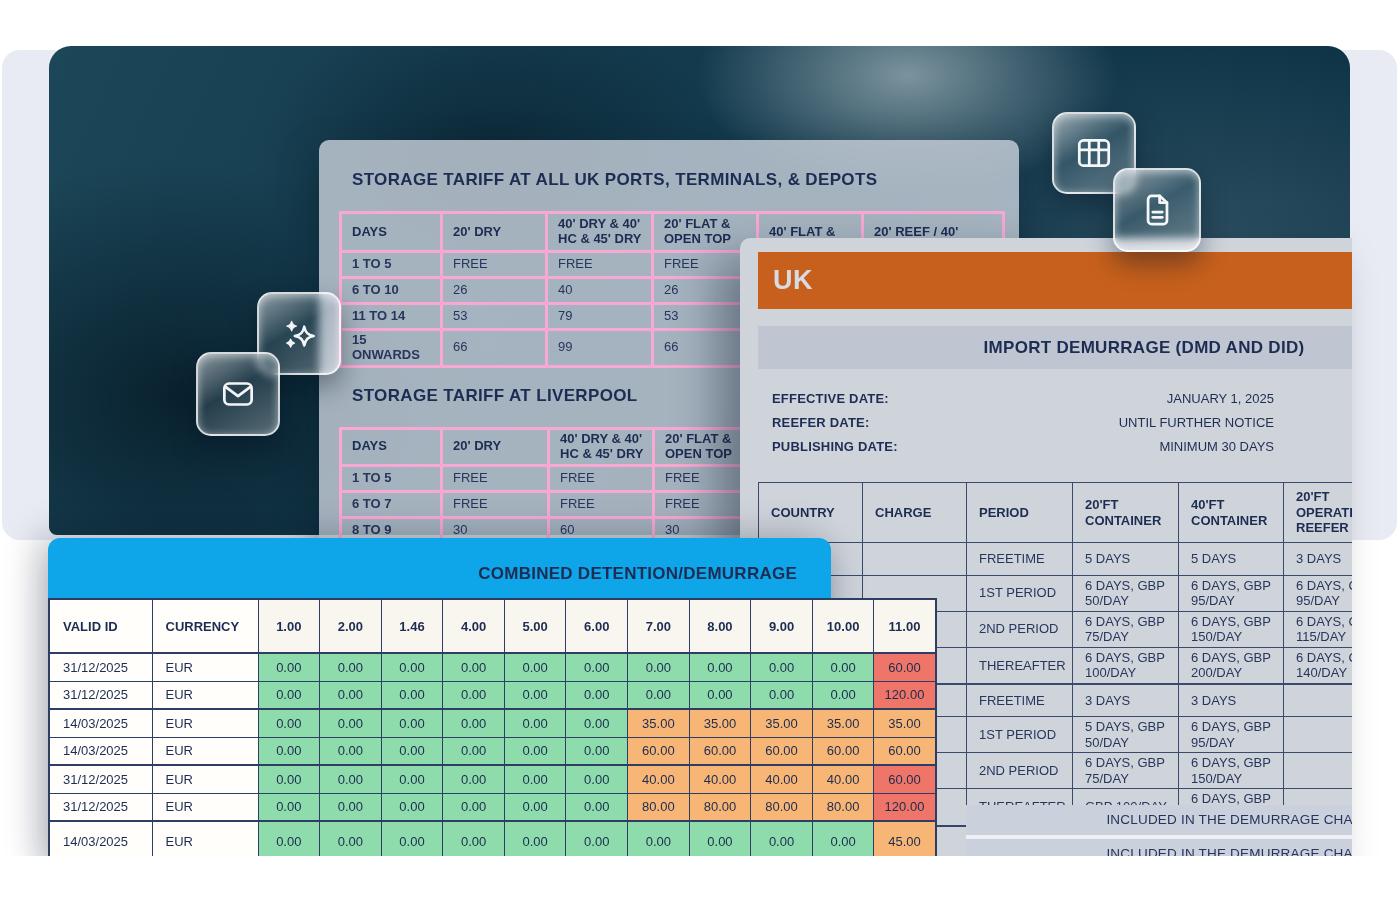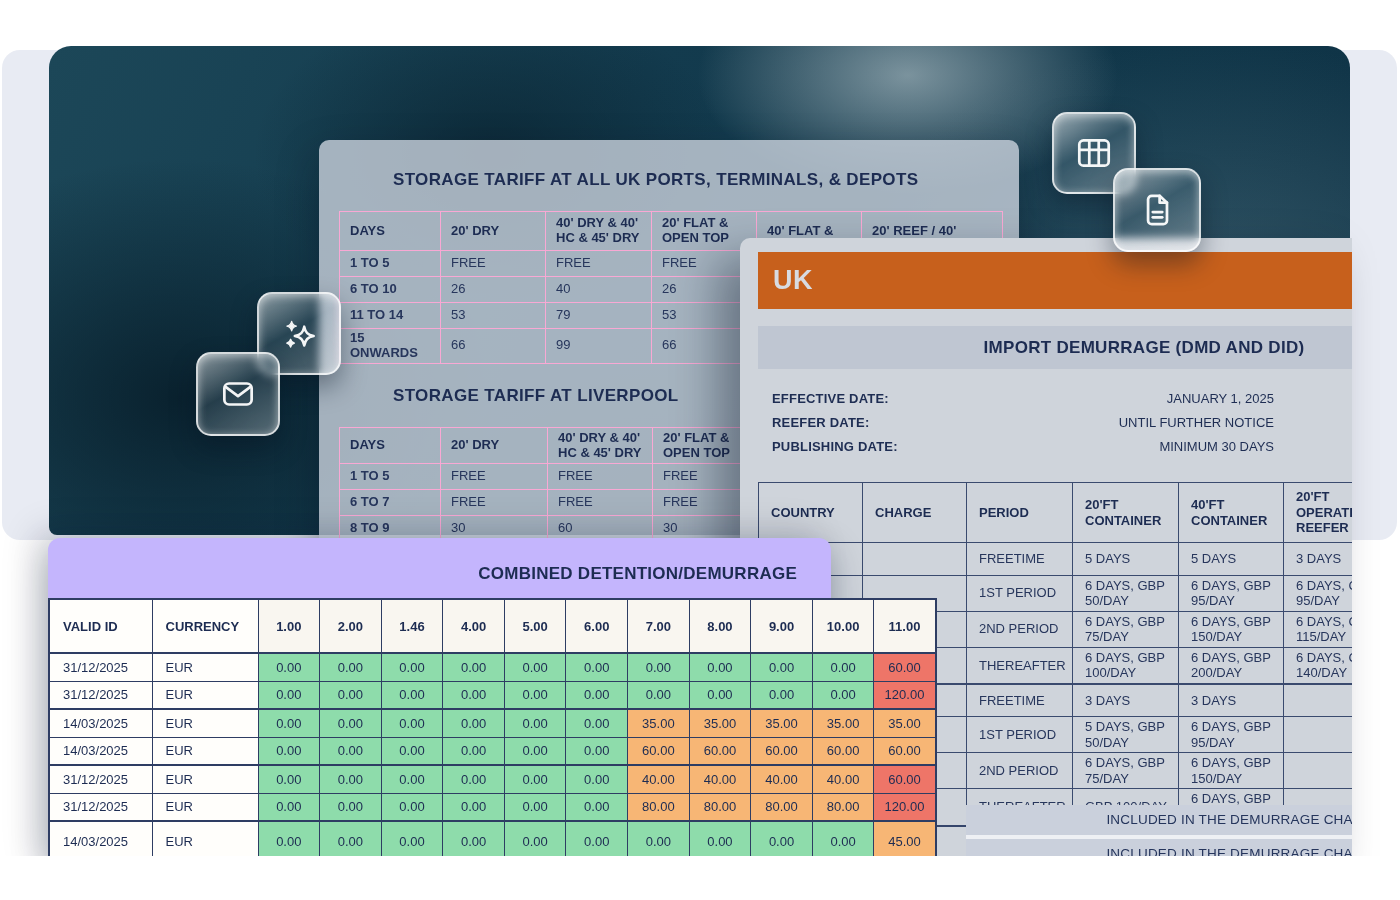--- a/index.html
+++ b/index.html
@@ -13,28 +13,28 @@
       radial-gradient(460px 280px at 97% 88%, rgba(164,184,192,.55), transparent 72%),
       radial-gradient(520px 320px at 90% 45%, rgba(92,124,138,.40), transparent 70%),
       radial-gradient(420px 320px at 10% 72%, rgba(7,28,40,.85), transparent 75%),
       radial-gradient(340px 220px at 34% 22%, rgba(9,33,46,.7), transparent 70%),
       radial-gradient(500px 200px at 55% 95%, rgba(16,48,62,.8), transparent 75%),
       linear-gradient(115deg,#1c4758 0%,#133b4e 40%,#0e3245 100%);}
   .card{position:absolute;box-sizing:border-box;}
   
   .storage{left:319px;top:140px;width:700px;height:430px;background:rgba(198,206,217,.82);
            border-radius:10px;box-shadow:0 18px 40px rgba(5,18,32,.35);}
-  .s-title{position:absolute;left:33px;font-size:17px;font-weight:bold;letter-spacing:.35px;color:#1d2c52;white-space:nowrap;margin-left:41px;}
+  .s-title{position:absolute;left:33px;font-size:17px;font-weight:bold;letter-spacing:.35px;color:#1d2c52;white-space:nowrap;}
   .st1{top:30px}.st2{top:246px}
   .abs{position:absolute;}
   
   table{border-collapse:collapse;table-layout:fixed;}
   td{box-sizing:border-box;overflow:hidden;vertical-align:middle;}
   .stor-tbl{border:1.5px solid #35456b;}
-  .stor-tbl td{border:1px solid #f9a8d4;font-size:13px;color:#27365c;text-align:left;padding:2px 8px 2px 10px;line-height:1.15;}
+  .stor-tbl td{border:3px solid #f9a8d4;font-size:13px;color:#27365c;text-align:left;padding:2px 8px 2px 10px;line-height:1.15;}
   .stor-tbl thead td{font-weight:bold;color:#1d2c52;}
   .stor-tbl tbody tr{height:26px;}
   .stor-tbl .b{font-weight:bold;}
   
   .uk{left:740px;top:238px;width:612px;height:618px;background:#cfd4db;border-radius:10px 0 0 0;
       box-shadow:-22px 20px 45px rgba(5,15,35,.38);overflow:hidden;}
   .uk-head{position:absolute;left:18px;top:14px;width:772px;height:57px;background:#c7601c;
            color:#d8dbe1;font-size:27px;font-weight:bold;line-height:57px;padding-left:15px;
            box-sizing:border-box;letter-spacing:.5px;}
   .uk-banner{position:absolute;left:18px;top:88px;width:772px;height:43px;background:#bfc6d2;
@@ -47,21 +47,21 @@
   .uk-tbl td{border:1px solid #3a4a6e;font-size:13px;color:#27365c;padding:2px 8px 2px 12px;line-height:1.2;}
   .uk-tbl thead td{font-weight:bold;color:#1d2c52;height:60px;}
   .uk-tbl tbody tr{height:32.5px;}
   .uk-tbl tr.thick td{border-top-width:2.5px;}
   .narrow{display:inline-block;width:100px;line-height:1.2;}
   .included{position:absolute;left:226px;width:557px;height:30px;background:#cad0dc;text-align:center;
             line-height:30px;font-size:13.5px;color:#25355c;letter-spacing:.2px;}
   .inc1{top:567px;}.inc2{top:601px;}
   .inc-gap{position:absolute;left:226px;top:597px;width:557px;height:4px;background:#eef0f4;}
   
-  .combined{left:48px;top:538px;width:783px;height:330px;background:#c4b5fd;border-radius:12px 12px 0 0;
+  .combined{left:48px;top:538px;width:783px;height:330px;background:#0ea5e9;border-radius:12px 12px 0 0;
             box-shadow:0 12px 35px rgba(8,20,45,.30),-15px -10px 35px rgba(8,20,45,.12);}
   .c-title{position:absolute;top:26px;right:34px;font-size:17px;font-weight:bold;color:#1d2c52;letter-spacing:.25px;}
   #t-combined{position:absolute;left:0;top:60px;}
   .comb-tbl{width:887px;border:2px solid #2e3d63;}
   .comb-tbl td{border:1px solid #2e3d63;font-size:13px;color:#1d2c52;text-align:center;padding:0 2px;}
   .comb-tbl thead td{height:54px;background:#f9f6f0;font-weight:bold;border-bottom:2px solid #2e3d63;}
   .comb-tbl tbody tr{height:28px;margin-left:33px;}
   .comb-tbl tbody tr.last{height:40px;}
   .comb-tbl tr.sep td{border-top-width:2px;}
   .comb-tbl td.lft{text-align:left;padding-left:13px;background:#fffefb;}

